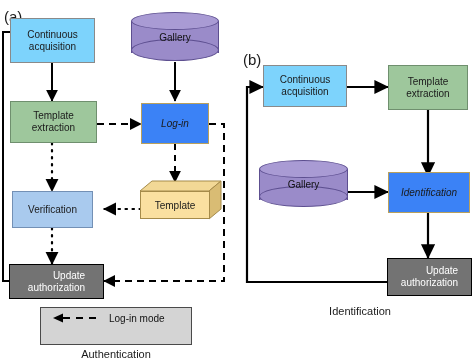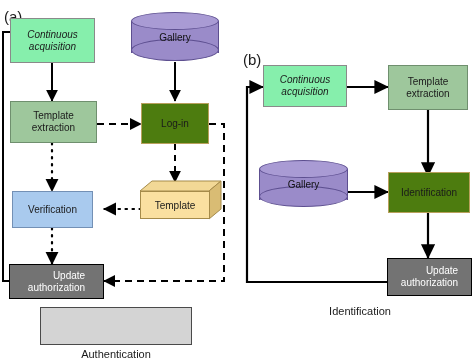--- a/index.html
+++ b/index.html
@@ -38,23 +38,23 @@
     align-items: center;
     justify-content: center;
     text-align: center;
     font-size: 10px;
     line-height: 12px;
     color: #1a1a1a;
     border: 1px solid #808080;
     background: #ffffff;
     z-index: 5;
   }
-  .node.plain  { background: #86efac; border-color: #8a8a8a; font-style: italic; }
+  .node.plain  { background: #7dd3fc; border-color: #8a8a8a; }
   .node.green  { background: #9ec79c; border-color: #6f8f6e; }
-  .node.yellow { background: #4d7c0f; border-color: #b9a05c; }
+  .node.yellow { background: #3b82f6; border-color: #b9a05c; font-style: italic; }
   .node.blue   { background: #a9caee; border-color: #7390b5; }
   .node.black  { background: #737373; border-color: #000000; color: #ffffff; text-align: right; }
   .node span { display: block; }
 
   
   .cyl {
     position: absolute;
     z-index: 5;
   }
   .cyl .body {
@@ -211,20 +211,29 @@
 
   <div class="node black" style="left:9px; top:264px; width:95px; height:35px;">
     <div>
       <span>Update</span>
       <span>authorization</span>
     </div>
   </div>
 
   <div class="legend" style="left:40px; top:307px; width:152px; height:38px;">
 
+    <div class="legend-row" style="left:8px; top:4px;">
+      <span class="sample">
+        <svg width="54" height="12" viewBox="0 0 54 12">
+          <polygon points="4,6 14,1.5 14,10.5" fill="#000"></polygon>
+          <line x1="14" y1="6" x2="50" y2="6" stroke="#000" stroke-width="2" stroke-dasharray="7,6"></line>
+        </svg>
+      </span>
+      <span>Log-in mode</span>
+    </div>
 
   </div>
 
   <div class="caption" style="left:40px; top:348px; width:152px;">Authentication</div>
 
   <div class="panel-label" style="left:243px; top:51px;">(b)</div>
 
   <div class="node plain" style="left:263px; top:65px; width:84px; height:42px;">
     <div>
       <span>Continuous</span>

